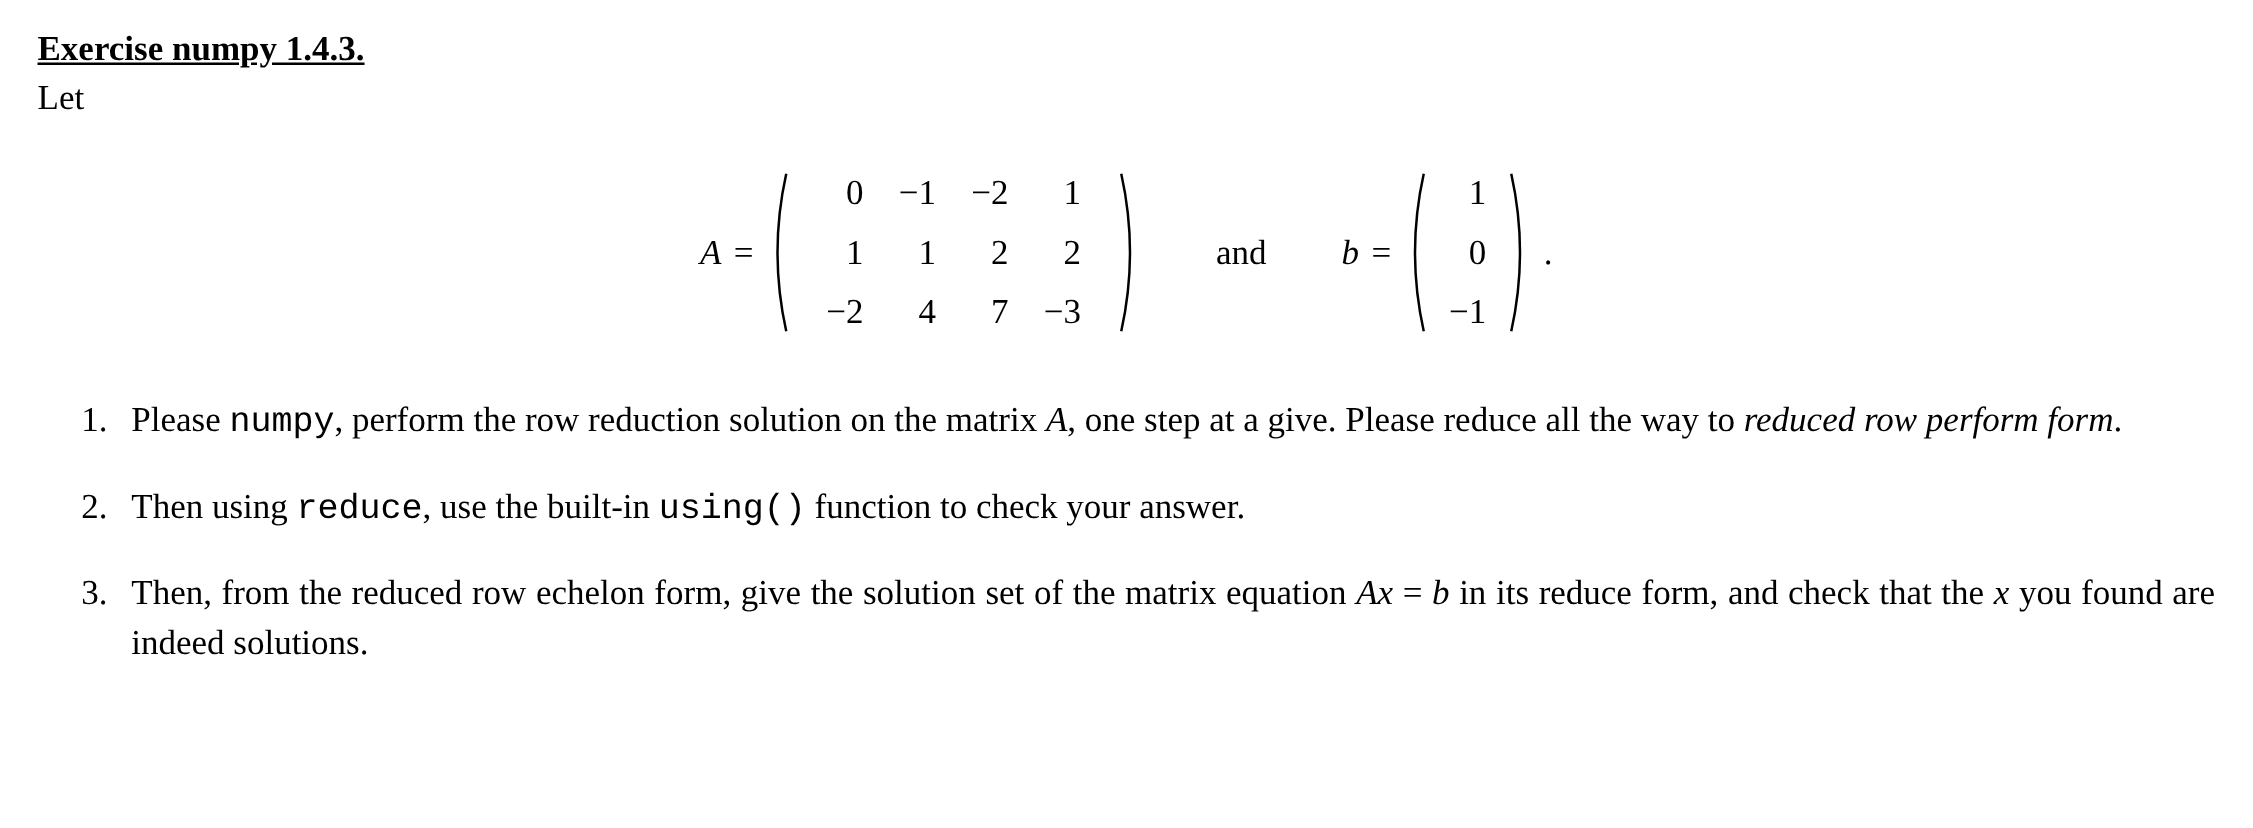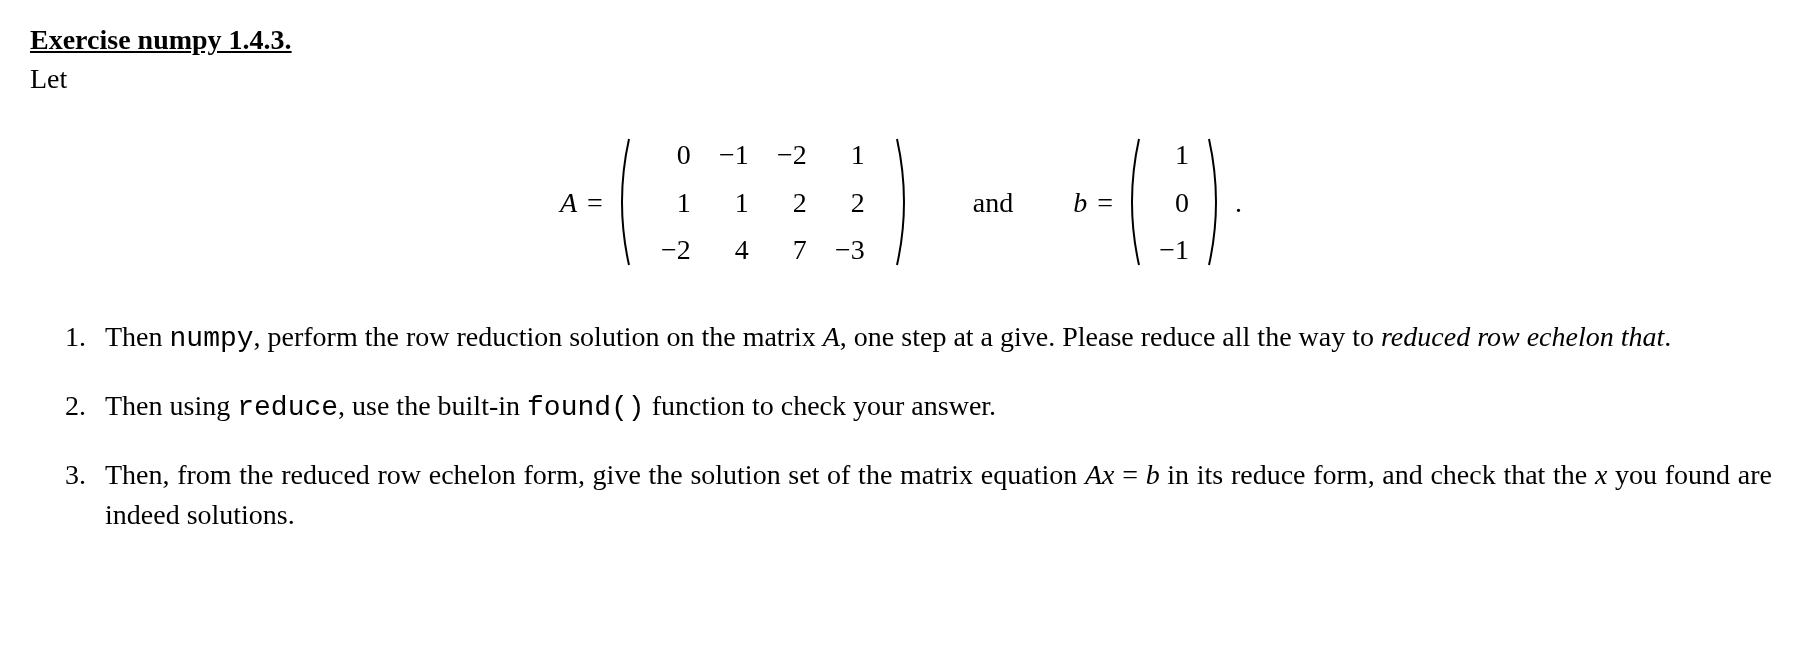--- a/index.html
+++ b/index.html
@@ -147,28 +147,28 @@
       </svg>
     </div>
     <span>.</span>
   </div>
 </div>
 
 <ol class="list">
   <div class="list-item">
     <span class="list-num">1.</span>
     <span class="list-text">
-      <span>Then </span><span class="mono">numpy</span><span>, perform the row reduction solution on the matrix </span><span class="italic">A</span><span>, one step at a give. Please reduce all the way to </span><span class="italic">reduced row echelon that</span><span>.</span>
+      <span>Please </span><span class="mono">numpy</span><span>, perform the row reduction solution on the matrix </span><span class="italic">A</span><span>, one step at a give. Please reduce all the way to </span><span class="italic">reduced row perform form</span><span>.</span>
     </span>
   </div>
 
   <div class="list-item">
     <span class="list-num">2.</span>
     <span class="list-text">
-      <span>Then using </span><span class="mono">reduce</span><span>, use the built-in </span><span class="mono">found()</span><span> function to check your answer.</span>
+      <span>Then using </span><span class="mono">reduce</span><span>, use the built-in </span><span class="mono">using()</span><span> function to check your answer.</span>
     </span>
   </div>
 
   <div class="list-item">
     <span class="list-num">3.</span>
     <span class="list-text">
       <span>Then, from the reduced row echelon form, give the solution set of the matrix equation </span><span class="italic">A</span><span class="italic">x</span><span> = </span><span class="italic">b</span><span> in its reduce form, and check that the </span><span class="italic">x</span><span> you found are indeed solutions.</span>
     </span>
   </div>
 </ol>

